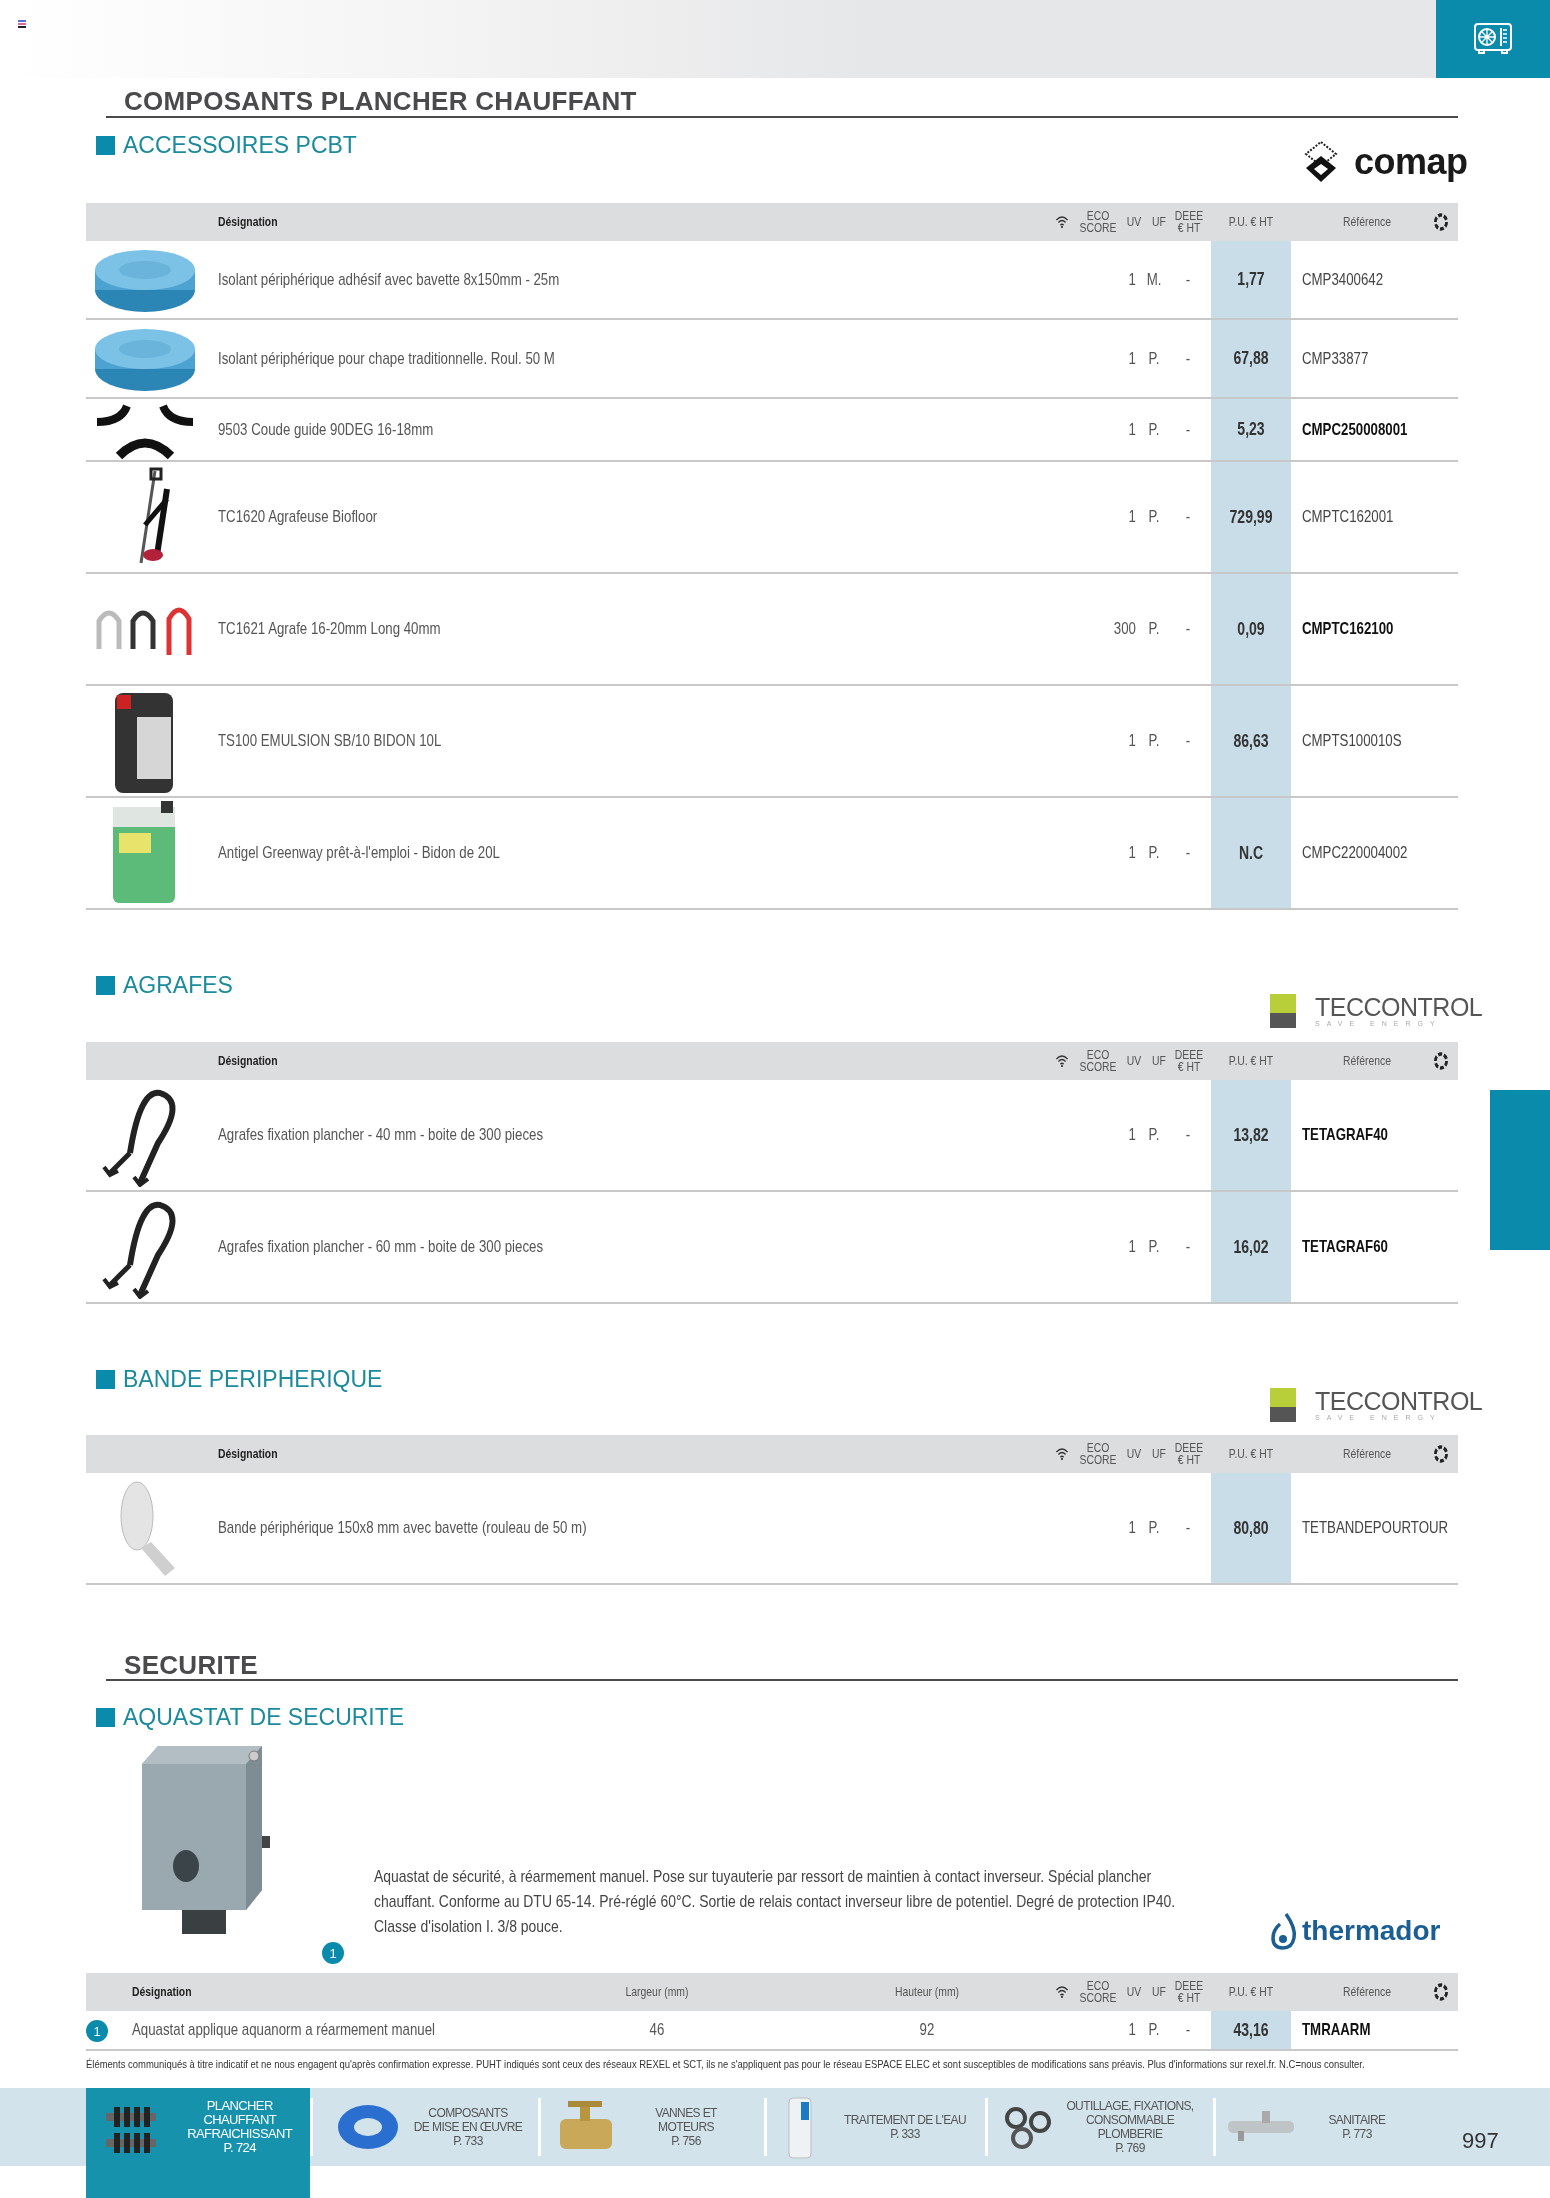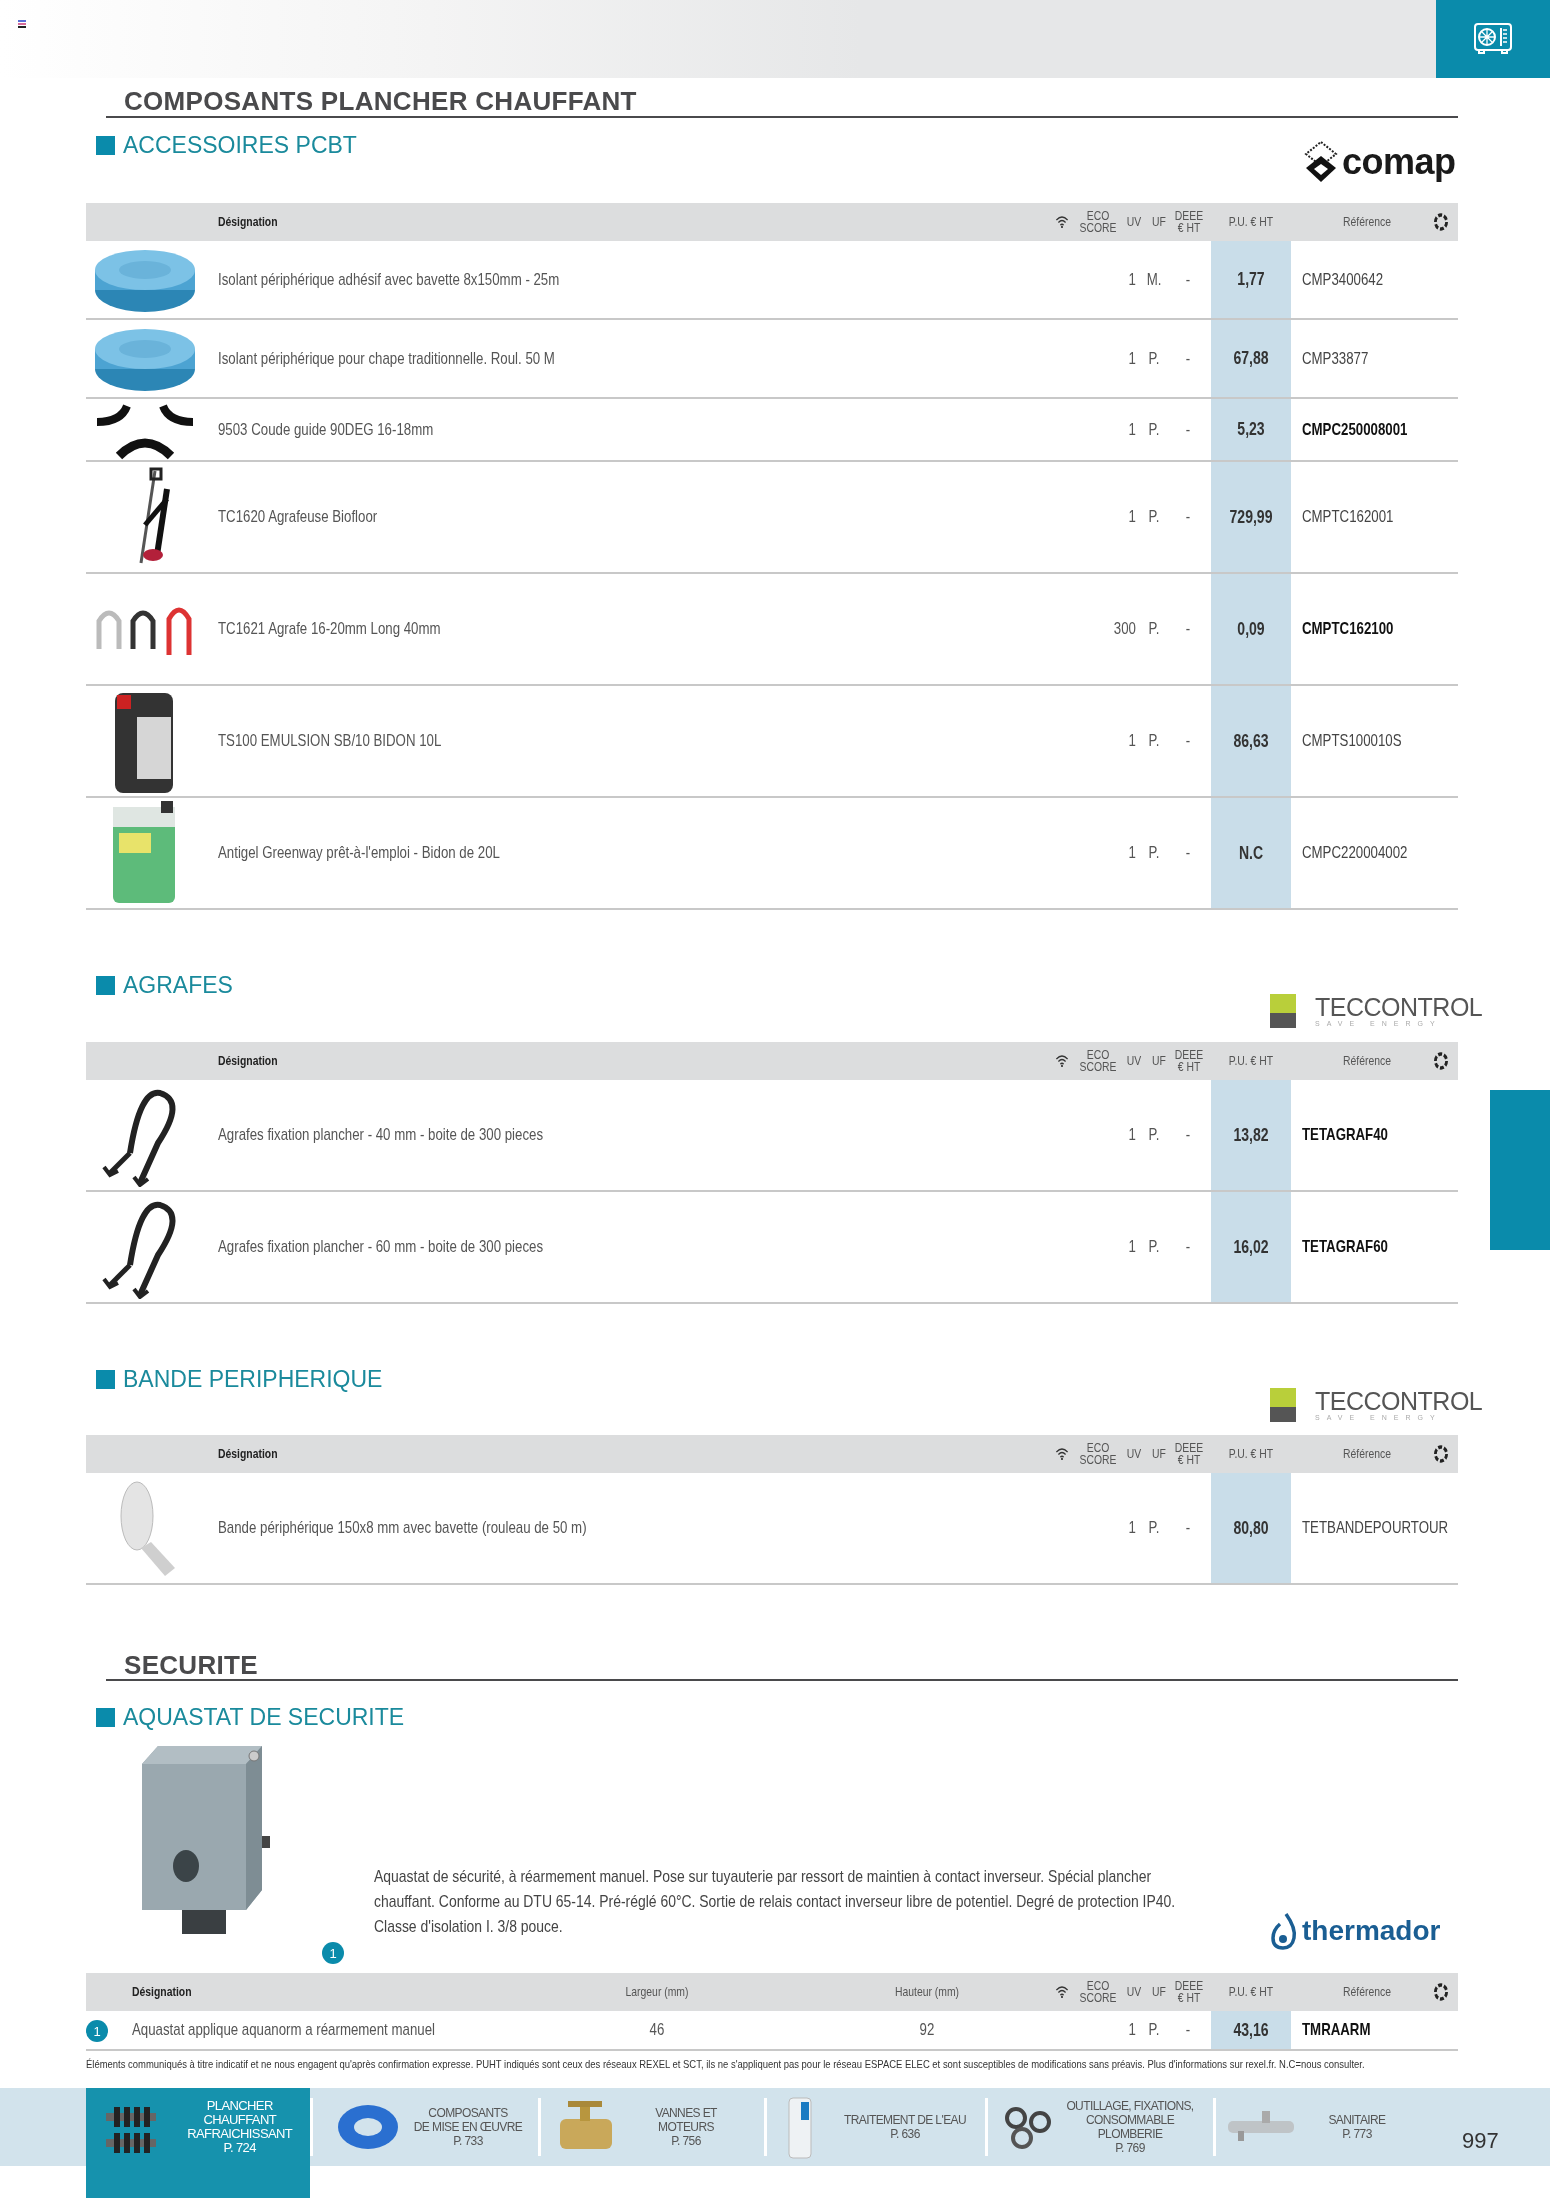--- a/index.html
+++ b/index.html
@@ -15,21 +15,21 @@
   .side-tab { position: absolute; left: 1490px; top: 1090px; width: 60px; height: 160px; background: #0a8bab; }
 
   .main-title { position: absolute; left: 124px; top: 86px; font-weight: bold; font-size: 26px; color: #4a4a4c; letter-spacing: 0.3px; }
   .title-rule { position: absolute; left: 106px; width: 1352px; height: 2px; background: #4a4a4c; }
 
   .sub-title { position: absolute; left: 96px; font-size: 23px; color: #1a8a9c; display: flex; align-items: center; }
   .sub-title .sq { width: 19px; height: 19px; background: #0a8bab; margin-right: 8px; }
 
   .brand { position: absolute; }
   .brand-comap { left: 1304px; top: 140px; display: flex; align-items: center; }
-  .brand-comap .txt { font-size: 36px; font-weight: bold; color: #1a1a1a; margin-left: 4px; letter-spacing: -0.5px; }
+  .brand-comap .txt { font-size: 36px; font-weight: bold; color: #1a1a1a; margin-left: 16px; letter-spacing: -0.5px; }
   .brand-tec { display: flex; align-items: flex-start; gap: 13px; }
   .brand-tec .box { width: 26px; height: 34px; background: linear-gradient(#b9cf3a 0 55%, #555 55% 100%); margin-right: 6px; }
   .brand-tec .col { display: flex; flex-direction: column; }
   .brand-tec .t1 { font-size: 25px; color: #555; letter-spacing: -0.5px; line-height: 26px; }
   .brand-tec .t2 { font-size: 7px; color: #aaa; letter-spacing: 7px; }
   .brand-thermador { left: 1270px; top: 1912px; display: flex; align-items: center; }
   .brand-thermador .txt { font-size: 28px; font-weight: bold; color: #1a5e93; margin-left: 4px; }
 
   .ptable { position: absolute; left: 86px; width: 1372px; }
   .thead { height: 38px; background: #dcddde; position: relative; font-family: "Liberation Sans Narrow", "Liberation Sans", sans-serif; font-size: 13px; color: #555; }
@@ -515,21 +515,21 @@
 
   <div class="nav-item" style="left:780px;width:210px">
     <div class="thumb" style="width:40px">
         <svg width="30" height="66">
           <rect x="4" y="4" width="22" height="60" rx="4" fill="#eef2f4" stroke="#bbb"></rect>
           <rect x="16" y="8" width="8" height="18" fill="#1a7bc2"></rect>
         </svg>
       </div>
     <div class="lbl" style="width:130px;margin-left:20px">
         <div>TRAITEMENT DE L'EAU</div>
-        <div>P. 636</div>
+        <div>P. 333</div>
       </div>
   </div>
   <div class="nav-sep" style="left:985px"></div>
 
   <div class="nav-item" style="left:996px;width:226px">
     <div class="thumb" style="width:64px">
         <svg width="64" height="50">
           <circle cx="20" cy="16" r="9" fill="none" stroke="#444" stroke-width="4"></circle>
           <circle cx="44" cy="20" r="9" fill="none" stroke="#444" stroke-width="4"></circle>
           <circle cx="26" cy="36" r="9" fill="none" stroke="#555" stroke-width="4"></circle>

